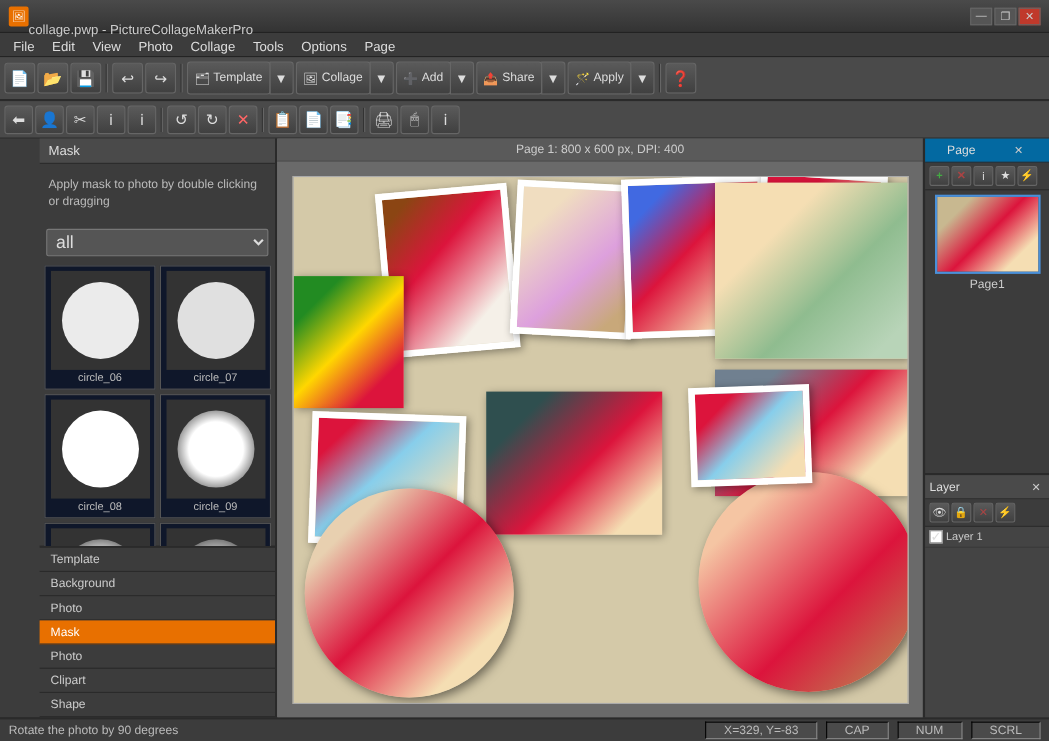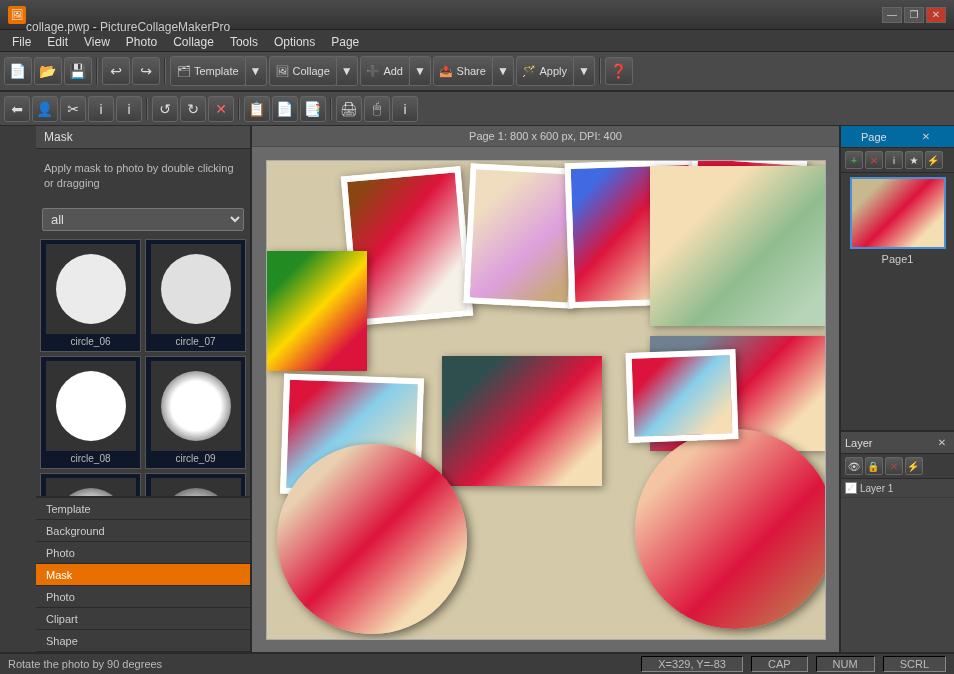--- a/index.html
+++ b/index.html
@@ -30,21 +30,21 @@
     .tb2-sep { width: 2px; height: 22px; background: #555; margin: 0 2px; border-left: 1px solid #333; border-right: 1px solid #666; }
 
     
     #main { display: flex; height: calc(674px - 30px - 22px - 40px - 34px - 22px); }
 
     
     #left-panel { width: 216px; background: #3c3c3c; border-right: 2px solid #2a2a2a; display: flex; flex-direction: column; margin-left: 36px; }
     #mask-header { background: #4a4a4a; padding: 4px 8px; border-bottom: 1px solid #2a2a2a; font-size: 12px; color: #ddd; }
     #mask-desc { padding: 12px 8px; font-size: 11px; color: #bbb; line-height: 1.4; }
     #mask-filter { padding: 4px 6px; }
-    #mask-filter select { width: 100%; background: #555; border: 1px solid #777; color: #ddd; padding: 2px 4px; font-size: 13px; border-radius: 2px; }
+    #mask-filter select { width: 100%; background: #555; border: 1px solid #777; color: #ddd; padding: 2px 4px; font-size: 16px; border-radius: 2px; }
 
     
     #mask-grid-container { flex: 1; overflow-y: auto; position: relative; }
     #mask-grid-container::-webkit-scrollbar { width: 14px; }
     #mask-grid-container::-webkit-scrollbar-track { background: #3c3c3c; }
     #mask-grid-container::-webkit-scrollbar-thumb { background: #666; border: 1px solid #555; }
     #mask-grid { display: grid; grid-template-columns: 1fr 1fr; gap: 4px; padding: 4px; }
     .mask-item { background: #0f172a; border: 1px solid #555; padding: 4px; display: flex; flex-direction: column; align-items: center; cursor: pointer; }
     .mask-thumb { width: 90px; height: 90px; background: #333; display: flex; align-items: center; justify-content: center; }
     .mask-label { font-size: 10px; color: #bbb; margin-top: 2px; }

